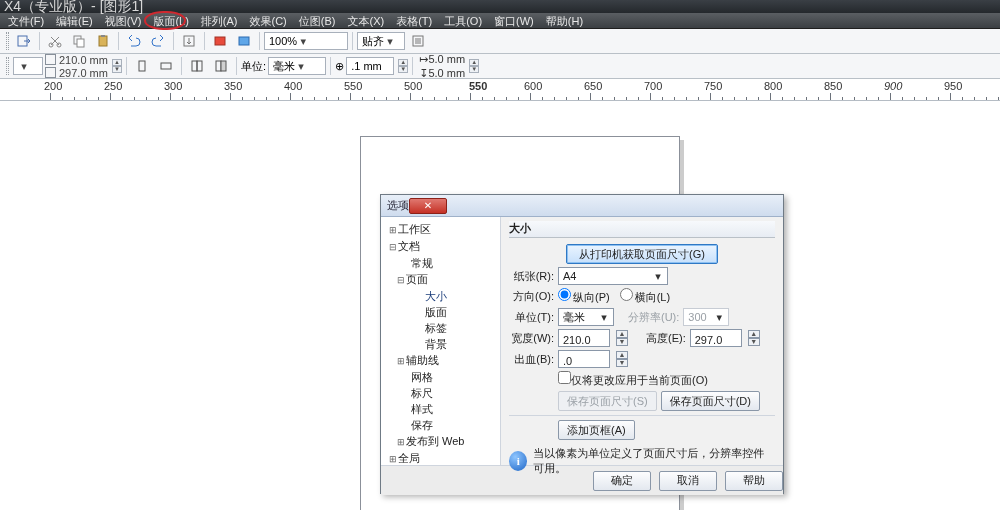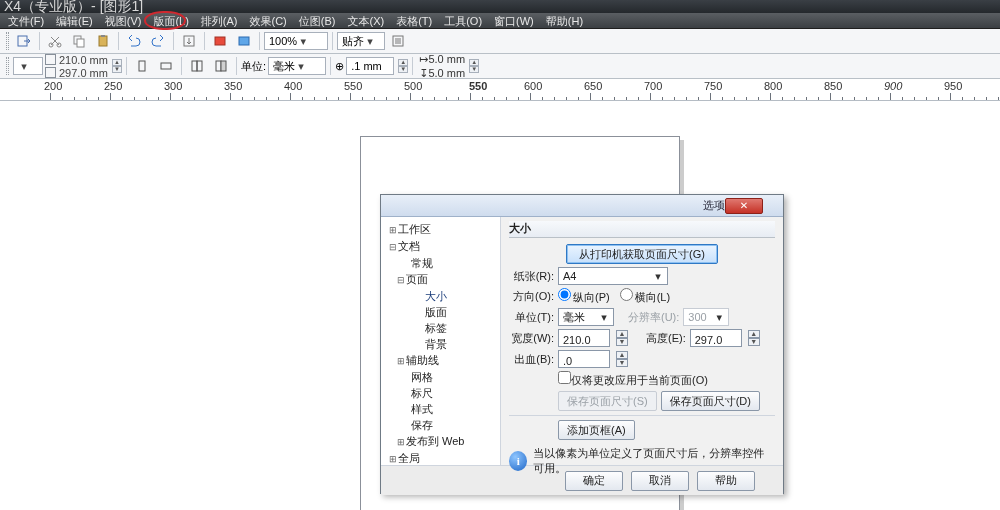--- a/index.html
+++ b/index.html
@@ -18,21 +18,21 @@
 .tb-spin{display:flex;flex-direction:column;margin-left:2px}
 .tb-spin div{width:10px;height:7px;border:1px solid #a8b0bb;background:#eef1f5;font-size:6px;line-height:5px;text-align:center;color:#555}
 .nudge-box{display:flex;flex-direction:column;gap:1px;margin-left:2px}
 .nudge-row{display:flex;align-items:center;font-size:10px;color:#333}
 .ruler{height:22px;background:#fff;border-bottom:1px solid #b5bcc4;position:relative;overflow:hidden;font-size:8px;color:#333}
 .ruler .rt{position:absolute;top:1px;width:12px;text-align:center}
 .ruler .tick{position:absolute;top:14px;width:1px;height:8px;background:#6b717a}
 .ruler .tick.m{height:4px;top:18px}
 .page{position:absolute;left:360px;top:136px;width:320px;height:375px;background:#fff;border:1px solid #8b9099;box-shadow:4px 4px 0 rgba(0,0,0,.2)}
 .dialog{position:absolute;left:380px;top:194px;width:404px;height:300px;background:#f1f1f1;border:1px solid #6f7a85;box-shadow:3px 3px 6px rgba(0,0,0,.3)}
-.dlg-title{height:22px;background:linear-gradient(#e8eff8,#cfdcee);display:flex;align-items:center;justify-content:flex-end;padding:0 16px 0 6px;font-size:11px;color:#223;border-bottom:1px solid #9fb1c9}
+.dlg-title{height:22px;background:linear-gradient(#e8eff8,#cfdcee);display:flex;align-items:center;justify-content:flex-start;padding:0 0 0 6px;font-size:11px;color:#223;border-bottom:1px solid #9fb1c9}
 .dlg-close{width:38px;height:16px;background:linear-gradient(#e07870,#c53126);border:1px solid #8c2119;border-radius:2px;color:#fff;text-align:center;font-size:10px;line-height:13px;margin-right:4px}
 .dlg-body{display:flex;height:248px}
 .tree{width:120px;border-right:1px solid #cfd5de;background:#fff;padding:4px 0;font-size:11px;color:#222;overflow:hidden}
 .tree-item{padding:1px 0 1px 8px;white-space:nowrap;line-height:14px}
 .tree-item.l1{padding-left:16px}
 .tree-item.l2{padding-left:30px}
 .tree-item.l3{padding-left:44px}
 .tree-item.sel{color:#1a3c7a}
 .te{display:inline-block;width:9px;color:#666;font-size:9px}
 .panel{flex:1;padding:4px 8px;font-size:11px;color:#222}
@@ -41,21 +41,21 @@
 .lbl{width:45px;text-align:right;color:#222}
 .btn{height:20px;border:1px solid #8a97a8;background:linear-gradient(#fdfdfe,#e3e8ef);border-radius:2px;padding:0 8px;display:inline-flex;align-items:center;justify-content:center;font-size:11px;color:#222;cursor:pointer}
 .btn.primary{border-color:#2f78c4;background:linear-gradient(#eaf4ff,#c7e0fb);box-shadow:0 0 0 1px #8cc0f2 inset}
 .btn:disabled{color:#9aa0a6;background:#eef0f3;border-color:#c7ccd4}
 .combo{height:18px;border:1px solid #8a97a8;background:#fff;display:flex;align-items:center;padding:0 2px 0 4px;min-width:56px}
 .combo .dd{margin-left:auto;width:14px;text-align:center;color:#333}
 .num{height:18px;border:1px solid #8a97a8;background:#fff;display:flex;align-items:center;padding:4px 2px 0 4px;width:52px}
 .spin{display:flex;flex-direction:column;margin-left:2px}
 .spin div{width:12px;height:8px;border:1px solid #8a97a8;background:#eef1f5;font-size:7px;line-height:6px;text-align:center;color:#555}
 input[type=radio]{margin-right:2px}
-.dlg-foot{height:30px;display:flex;justify-content:flex-end;align-items:center;gap:8px;padding-right:28px;border-top:1px solid #cfd5de;background:#ececec}
+.dlg-foot{height:30px;display:flex;justify-content:flex-end;align-items:center;gap:8px;padding-right:0;border-top:1px solid #cfd5de;background:#ececec}
 .info-row{display:flex;align-items:center;gap:6px;margin-top:6px}
 .info-icon{width:20px;height:20px;border-radius:50%;background:radial-gradient(circle at 35% 30%,#8fc6ff,#1e66c7);color:#fff;font-weight:bold;text-align:center;line-height:20px;font-family:Georgia,serif}
 .ic{width:14px;height:14px;display:inline-block}
 .disabled{color:#9aa0a6}
 .dim-col{display:flex;flex-direction:column;gap:1px;font-size:10px;color:#444}
 .dim-col span{display:flex;align-items:center}
 .iconbox{width:11px;height:11px;border:1px solid #878f99;display:inline-block;margin-right:3px;position:relative}
 </style>
 </head>
 <body>
@@ -131,21 +131,21 @@
       <svg class="ic" viewBox="0 0 14 14">
         <rect x="2" y="3" width="10" height="8" fill="#e84b3c" stroke="#a23226"></rect>
       </svg>
     </div>
   <div class="tb-btn">
       <svg class="ic" viewBox="0 0 14 14">
         <rect x="2" y="3" width="10" height="8" fill="#5fa6e8" stroke="#2d6bb0"></rect>
       </svg>
     </div>
   <div class="tb-sep"></div>
-  <div class="tb-combo" style="width:64px">
+  <div class="tb-combo" style="width:84px">
     <span>100%</span>
     <span class="dd">▾</span>
   </div>
   <div class="tb-sep"></div>
   <div class="tb-combo" style="width:48px">
     <span>贴齐</span>
     <span class="dd">▾</span>
   </div>
   <div class="tb-btn">
       <svg class="ic" viewBox="0 0 14 14">

